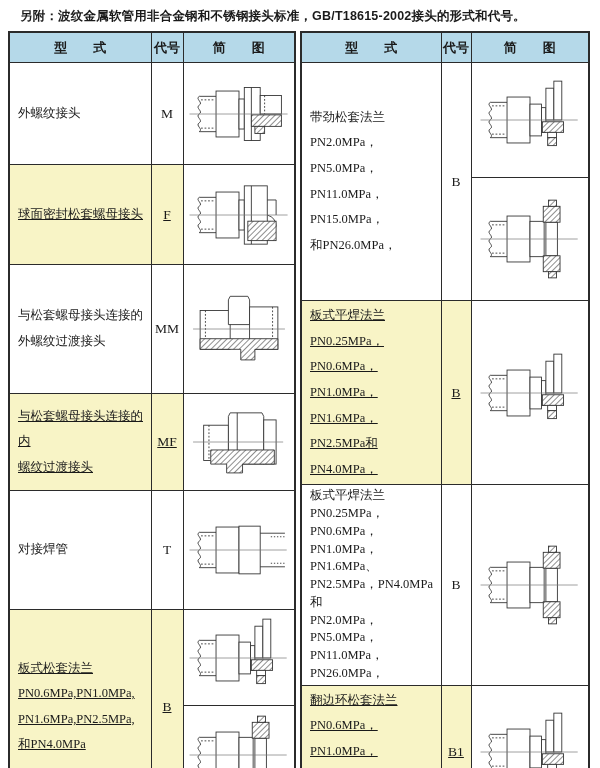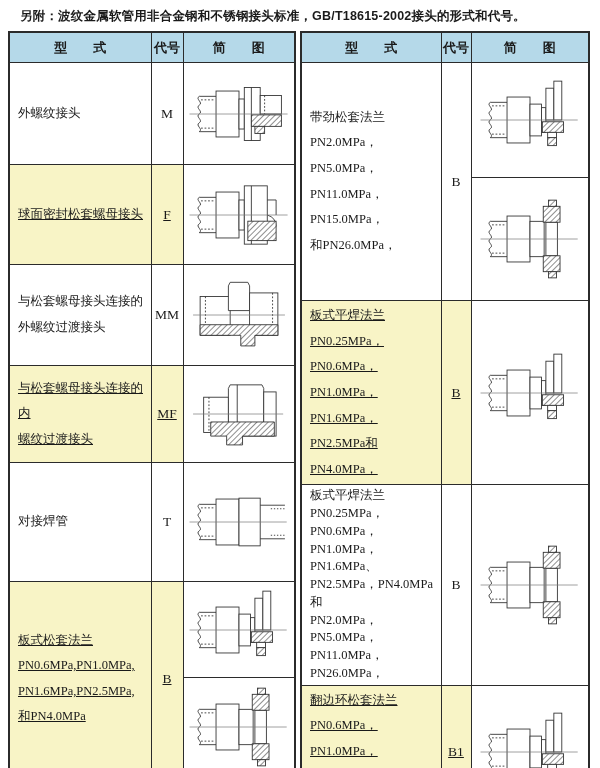--- a/index.html
+++ b/index.html
@@ -164,21 +164,21 @@
     </tr>
     <tr style="height:100px">
       <td class="type hl">球面密封松套螺母接头</td>
       <td class="code hl">F</td>
       <td class="dcell">
         <svg class="diag" viewBox="0 0 120 90">
               <use href="#d-f"></use>
             </svg>
       </td>
     </tr>
-    <tr style="height:101px">
+    <tr style="height:129px">
       <td class="type">与松套螺母接头连接的
 外螺纹过渡接头</td>
       <td class="code">MM</td>
       <td class="dcell">
         <svg class="diag" viewBox="0 0 120 90">
               <use href="#d-mm"></use>
             </svg>
       </td>
     </tr>
     <tr style="height:97px">

